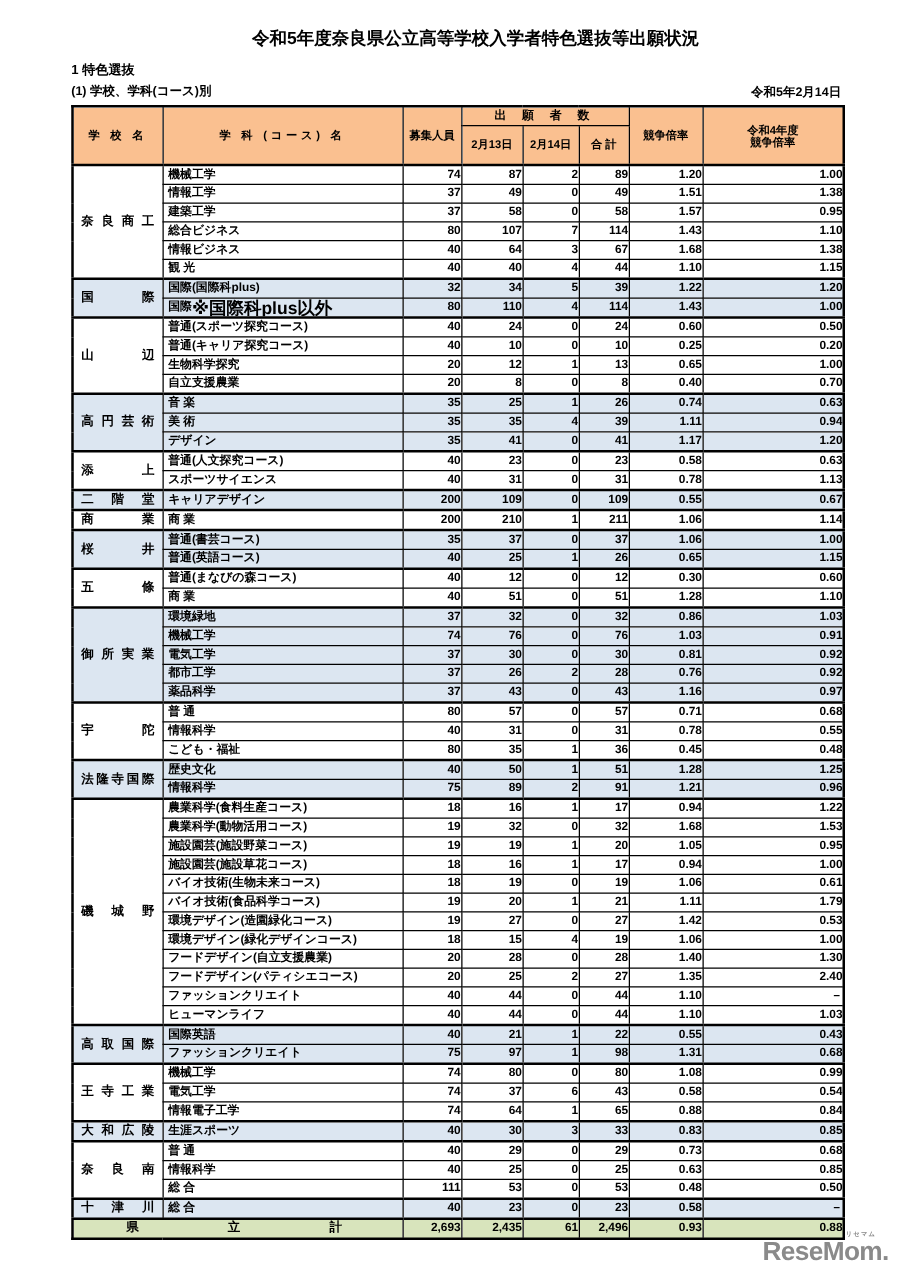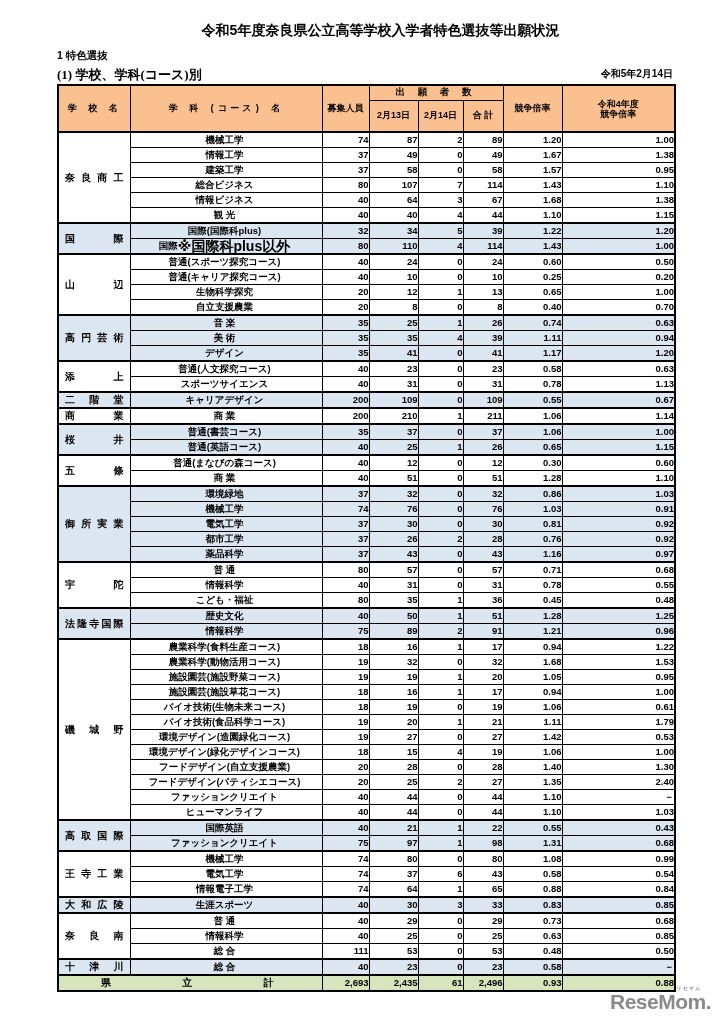--- a/index.html
+++ b/index.html
@@ -13,21 +13,21 @@
   #page-title {
     position: absolute; top: 22px; left: 0; width: 723px;
     text-align: center; font-size: 14px; font-weight: bold; color: #000; padding-left: 38px;
   }
   #section1 {
     position: absolute; top: 49px; left: 57px;
     font-size: 10.5px; font-weight: bold; color: #000;
   }
   #section2 {
     position: absolute; top: 66px; left: 57px;
-    font-size: 13px; font-weight: bold; color: #000; font-family: Liberation Serif, serif;
+    font-size: 10px; font-weight: bold; color: #000;
   }
   #date-label {
     position: absolute; top: 67px; right: 50px;
     font-size: 10px; font-weight: bold; color: #000; text-align: right;
   }
   #table-wrap { position: absolute; top: 84px; left: 57px; }
   table.main {
     border-collapse: collapse; table-layout: fixed;
     width: 617px; font-weight: bold; color: #000;
     border: 2px solid #000;
@@ -36,26 +36,26 @@
     border: 1px solid #000;
     overflow: hidden; white-space: nowrap;
     vertical-align: middle;
     padding: 0;
   }
   thead th { background: var(--header-bg); font-size: 9px; text-align: center; }
   thead tr.h1 th { height: 15px; }
   thead tr.h2 th { height: 32px; }
   thead { border-bottom: 2px solid #000; }
   th.applicants { letter-spacing: 5px; font-size: 9.5px; }
-  th.hspread { letter-spacing: 3px; font-family: Liberation Mono, monospace; }
+  th.hspread { letter-spacing: 3px; }
   th.prev-head { line-height: 10px; font-size: 9px; }
   tbody td { height: 14px; line-height: 14px; font-size: 9.5px; }
   td.num { text-align: right; padding-right: 3px; }
   td.dept-cell { padding: 0; }
-  .dept-flex { display: flex; justify-content: center; align-items: center; padding: 0 7px 0 4px; width: 100%; }
+  .dept-flex { display: flex; justify-content: flex-start; align-items: center; padding: 0 7px 0 4px; width: 100%; }
   .note { font-size: 14px; }
   td.school-cell { padding: 0; }
   .school-flex { display: flex; justify-content: space-between; align-items: center; padding: 0 6px; width: 100%; font-size: 10px; }
   .total-flex { display: flex; justify-content: space-between; align-items: center; padding: 0 48px 0 42px; width: 100%; font-size: 10px; }
   tr.shade-white td { background: #ffffff; }
   tr.shade-blue td { background: var(--blue-bg); }
   tr.group-top td { border-top: 2px solid #000; }
   td.bl2 { border-left: 2px solid #000; }
   tr.total-row td { background: var(--green-bg); border-top: 2px solid #000; height: 16px; }
   #logo {
@@ -130,21 +130,21 @@
         <tr class="shade-white">
           <td class="dept-cell">
             <div class="dept-flex">
               <span>情報工学</span>
             </div>
           </td>
           <td class="num bl2">37</td>
           <td class="num bl2">49</td>
           <td class="num">0</td>
           <td class="num">49</td>
-          <td class="num bl2">1.67</td>
+          <td class="num bl2">1.51</td>
           <td class="num bl2">1.38</td>
         </tr>
         <tr class="shade-white">
           <td class="dept-cell">
             <div class="dept-flex">
               <span>建築工学</span>
             </div>
           </td>
           <td class="num bl2">37</td>
           <td class="num bl2">58</td>

